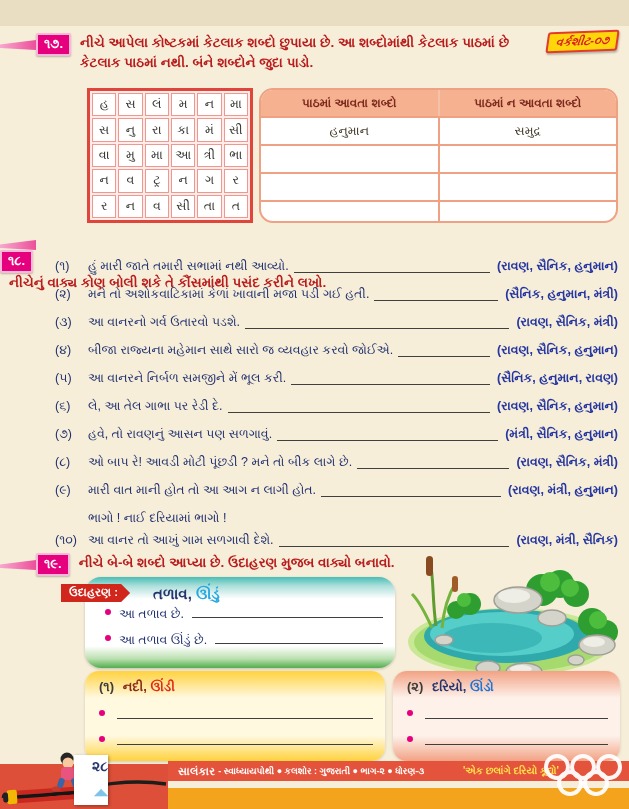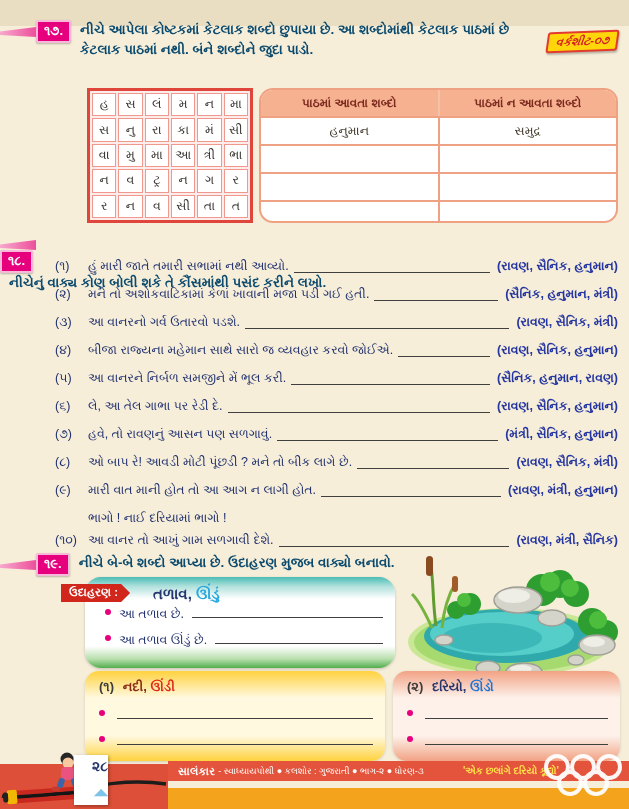--- a/index.html
+++ b/index.html
@@ -5,21 +5,21 @@
   html,body{margin:0;padding:0;background:#e9decb;font-family:"Liberation Sans",sans-serif;}
   #page{position:relative;width:629px;height:809px;background:#f6eed9;overflow:hidden;margin:0 auto;}
   .topband{position:absolute;left:0;top:0;width:629px;height:26px;background:#e9ddc2;}
 
   
   .qhead{position:absolute;left:0;display:flex;align-items:flex-start;}
   .swoosh{width:36px;height:10px;margin-top:7px;background:linear-gradient(90deg,#f7a8cd,#ec4f9b);
           clip-path:polygon(0 45%,100% 0,100% 100%,0 80%);}
   .qnum{background:#e6007e;color:#fff;font-weight:bold;font-size:13px;padding:1px 6px 2px;
         border:2px solid #f6b9d8;border-radius:2px;box-shadow:0 1px 2px rgba(0,0,0,.25);}
-  .qtitle{margin-left:9px;color:#0c4a6e;font-weight:bold;font-size:13.5px;line-height:20px;}
+  .qtitle{margin-left:9px;color:#b91c1c;font-weight:bold;font-size:13.5px;line-height:20px;}
 
   .ws-badge{position:absolute;right:11px;top:31px;transform:skewX(-10deg) rotate(-2deg);
         background:#ffd60a;border:2px solid #e23a2e;color:#d71f26;font-weight:bold;font-style:italic;
         font-size:11.5px;padding:2px 7px;border-radius:3px;box-shadow:1px 2px 2px rgba(0,0,0,.25);}
 
   
   .grid-frame{position:absolute;left:87px;top:88px;width:166px;height:135px;border:3px solid #e0453c;
         background:#fdece9;display:grid;grid-template-columns:repeat(6,1fr);grid-template-rows:repeat(5,1fr);
         gap:2px;padding:2px;box-sizing:border-box;}
   .grid-cell{background:#fff;border:1px solid #f0988e;display:flex;align-items:center;justify-content:center;
@@ -71,37 +71,37 @@
   .pb-row{display:flex;align-items:flex-end;height:26px;}
 
   
   #pond{position:absolute;left:392px;top:548px;width:232px;height:140px;}
 
   
   .f-left{position:absolute;left:0;top:764px;width:168px;height:45px;background:#dd4f38;}
   .f-strip{position:absolute;left:168px;top:761px;width:461px;height:20px;background:#e4543c;
         display:flex;align-items:center;padding:0 70px 0 10px;box-sizing:border-box;color:#fff;}
   .f-brand{font-weight:bold;font-size:11px;letter-spacing:.3px;}
-  .f-series{font-weight:normal;font-size:9px;flex:1;margin-left:3px;white-space:nowrap;overflow:hidden;}
+  .f-series{font-weight:bold;font-size:9px;flex:1;margin-left:3px;white-space:nowrap;overflow:hidden;}
   .f-lesson{color:#ffe24a;font-weight:bold;font-size:10px;white-space:nowrap;}
   .f-amber{position:absolute;left:168px;top:788px;width:461px;height:21px;background:#f3a31c;}
   .f-pagebox{position:absolute;left:74px;top:755px;width:34px;height:50px;background:#fff;
         box-shadow:1px 1px 3px rgba(0,0,0,.35);display:flex;flex-direction:column;align-items:flex-end;
         font-weight:bold;color:#27356e;font-size:14px;padding-top:3px;box-sizing:border-box;}
   .f-scribble{color:#7ec3e8;font-size:9px;margin-top:12px;}
   .f-rings{position:absolute;right:2px;top:752px;width:84px;height:46px;}
   .f-pencil{position:absolute;left:0;top:-14px;width:168px;height:59px;overflow:visible;}
 </style>
 </head>
 <body>
 
 <div id="page">
   <div class="topband"></div>
 
-  <div class="qhead" style="top:20px;">
+  <div class="qhead" style="top:33px;">
     <div class="swoosh"></div>
     <span class="qnum">૧૭.</span>
     <div class="qtitle" style="max-width:450px;">
       <div>નીચે આપેલા કોષ્ટકમાં કેટલાક શબ્દો છુપાયા છે. આ શબ્દોમાંથી કેટલાક પાઠમાં છે</div>
       <div>કેટલાક પાઠમાં નથી. બંને શબ્દોને જુદા પાડો.</div>
     </div>
   </div>
   <div class="ws-badge">વર્કશીટ-૦૭</div>
 
   <div class="grid-frame">

